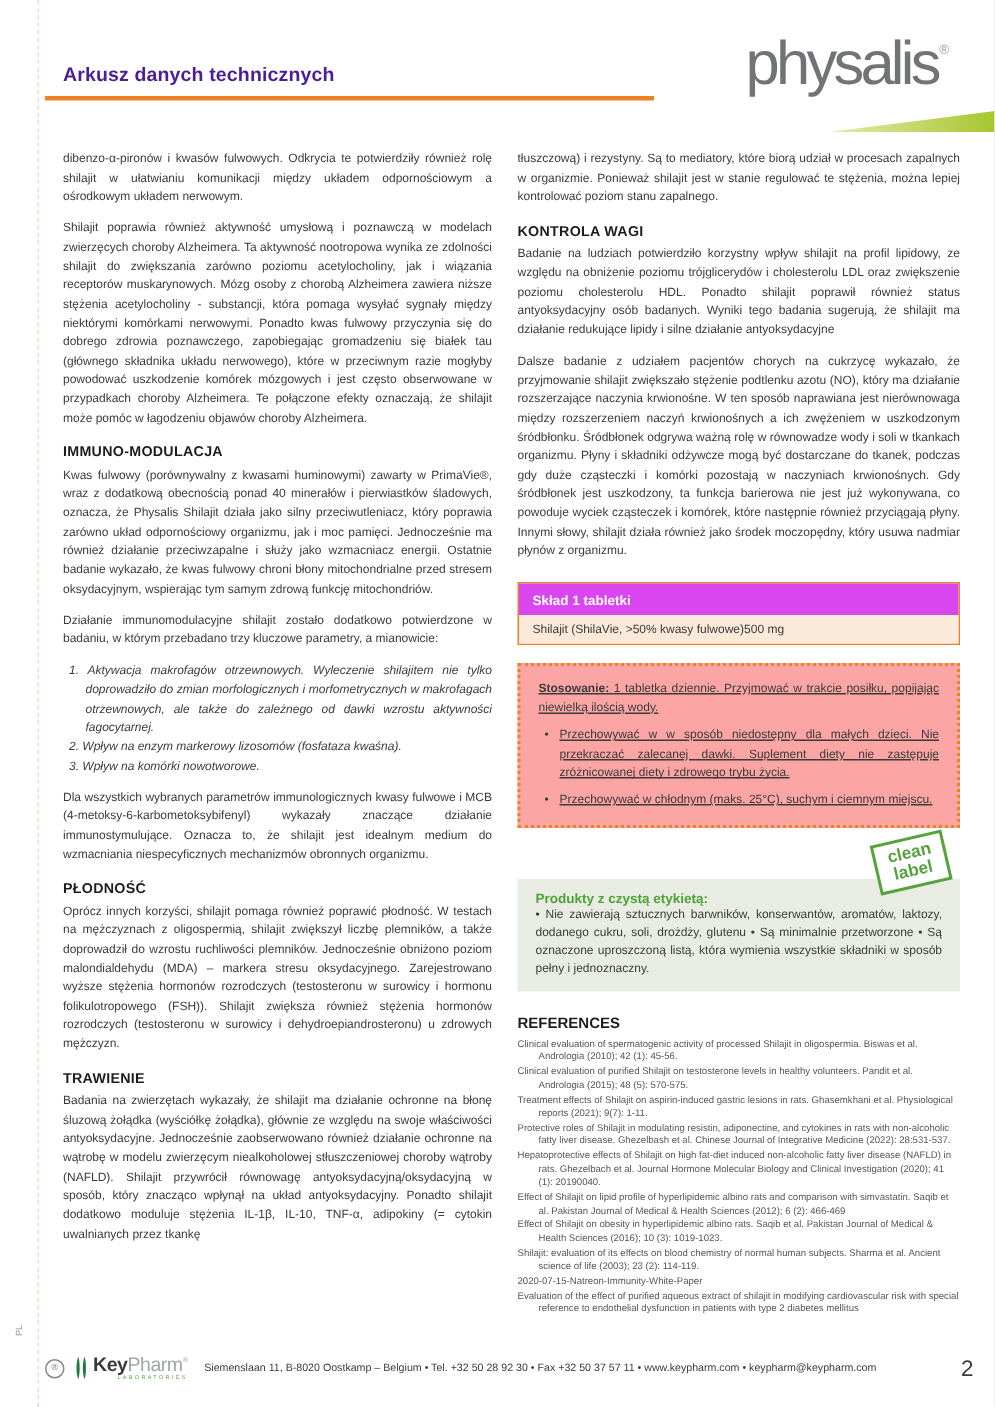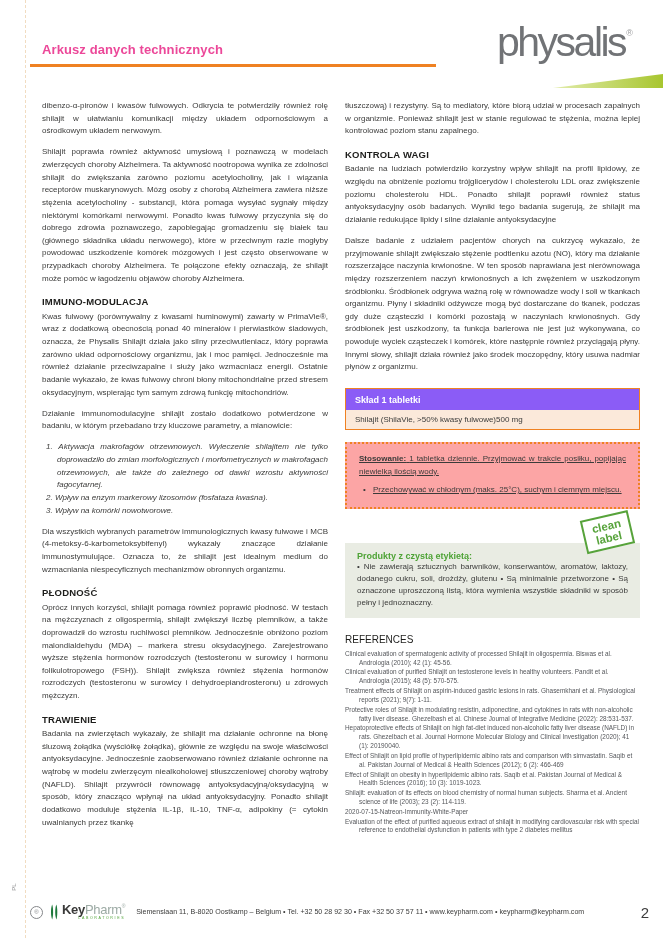--- a/index.html
+++ b/index.html
@@ -9,21 +9,21 @@
     background:#ffffff; overflow:hidden;
     font-family:"Liberation Sans", sans-serif; color:#3b3b3a;
   }
   .fold-line {
     position:absolute; left:25px; top:0; height:938px; width:0;
     border-left:1px dashed #f1dcc1;
   }
   
   .doc-title {
     position:absolute; left:42px; top:42px;
-    font-size:13px; font-weight:bold; color:#ec4899; letter-spacing:.1px;
+    font-size:13px; font-weight:bold; color:#4c1d95; letter-spacing:.1px;
   }
   .title-rule {
     position:absolute; left:30px; top:64px; width:406px; height:3px;
     background:#ef8122;
   }
   .brand {
     position:absolute; left:497px; top:22px; width:156px; height:80px;
   }
   .brand-name {
     font-size:41px; color:#717376; letter-spacing:-2.5px; line-height:1;
@@ -36,21 +36,21 @@
   .columns { position:absolute; left:42px; top:100px; width:598px; display:flex; }
   .col-left  { width:286px; margin-right:17px; }
   .col-right { width:295px; }
   .body-p { font-size:8px; line-height:1.58; text-align:justify; margin-bottom:8.5px; }
   .sec-h  { font-size:9.5px; font-weight:bold; color:#1d1d1b; letter-spacing:.2px; margin:11px 0 3.5px; }
   .num-item { font-size:8px; line-height:1.58; text-align:justify; padding-left:11px; text-indent:-11px;font-style:italic; }
   .num-list { margin:0 0 8.5px 4px; }
 
   
   .comp-table { margin-top:14px; border:1.5px solid #ef8122; }
-  .comp-head { background:#8b5cf6; color:#ffffff; font-weight:bold; font-size:9px; padding:6px 9px 5px; }
+  .comp-head { background:#d946ef; color:#ffffff; font-weight:bold; font-size:9px; padding:6px 9px 5px; }
   .comp-row  { background:#fbe9da; display:flex; font-size:8px; padding:5px 9px; }
 
   
   .usage-box {
     margin-top:12px; border:2px dotted #ef8122; background:#fca5a5;
     padding:9px 12px 10px;
     text-decoration:underline;
   }
   .usage-lead { font-size:8px; line-height:1.58; text-align:justify; }
   .usage-lead .b { font-weight:bold; }
@@ -69,21 +69,21 @@
   .clean-h { color:#4ea336; font-weight:bold; font-size:9px; margin-bottom:0; }
   .clean-t { font-size:8px; line-height:1.5; text-align:justify; color:#3b3b3a; }
   .clean-stamp {
     position:absolute; top:-28px; right:8px;
     background:#ffffff; border:2px solid #57a33b; color:#57a33b;
     font-weight:bold; font-size:11.5px; line-height:1.02; text-align:center;
     padding:4px 8px 3px; transform:rotate(-13deg);
   }
 
   
-  .refs-h { font-size:10px; font-weight:normal; color:#1d1d1b; margin:16px 0 5px; }
+  .refs-h { font-size:10px; font-weight:bold; color:#1d1d1b; margin:16px 0 5px; }
   .ref-item {
     font-size:6.4px; line-height:1.38; color:#55575b;
     padding-left:14px; text-indent:-14px; margin-bottom:1px; text-align:left;
   }
 
   
   .pl-mark {
     position:absolute; left:10px; top:884px; font-size:6px; color:#8f9092;
     transform:rotate(-90deg);
   }
@@ -170,20 +170,21 @@
           <span>500 mg</span>
         </div>
       </div>
 
       <div class="usage-box">
         <div class="usage-lead">
           <span class="b">Stosowanie:</span>
           <span>1 tabletka dziennie. Przyjmować w trakcie posiłku, popijając niewielką ilością wody.</span>
         </div>
         <ul class="usage-list">
+          <li>Przechowywać w w sposób niedostępny dla małych dzieci. Nie przekraczać zalecanej dawki. Suplement diety nie zastępuje zróżnicowanej diety i zdrowego trybu życia.</li>
           <li>Przechowywać w chłodnym (maks. 25°C), suchym i ciemnym miejscu.</li>
         </ul>
       </div>
 
       <div class="clean-box">
         <div class="clean-stamp">
           <div>clean</div>
           <div>label</div>
         </div>
         <div class="clean-h">Produkty z czystą etykietą:</div>

